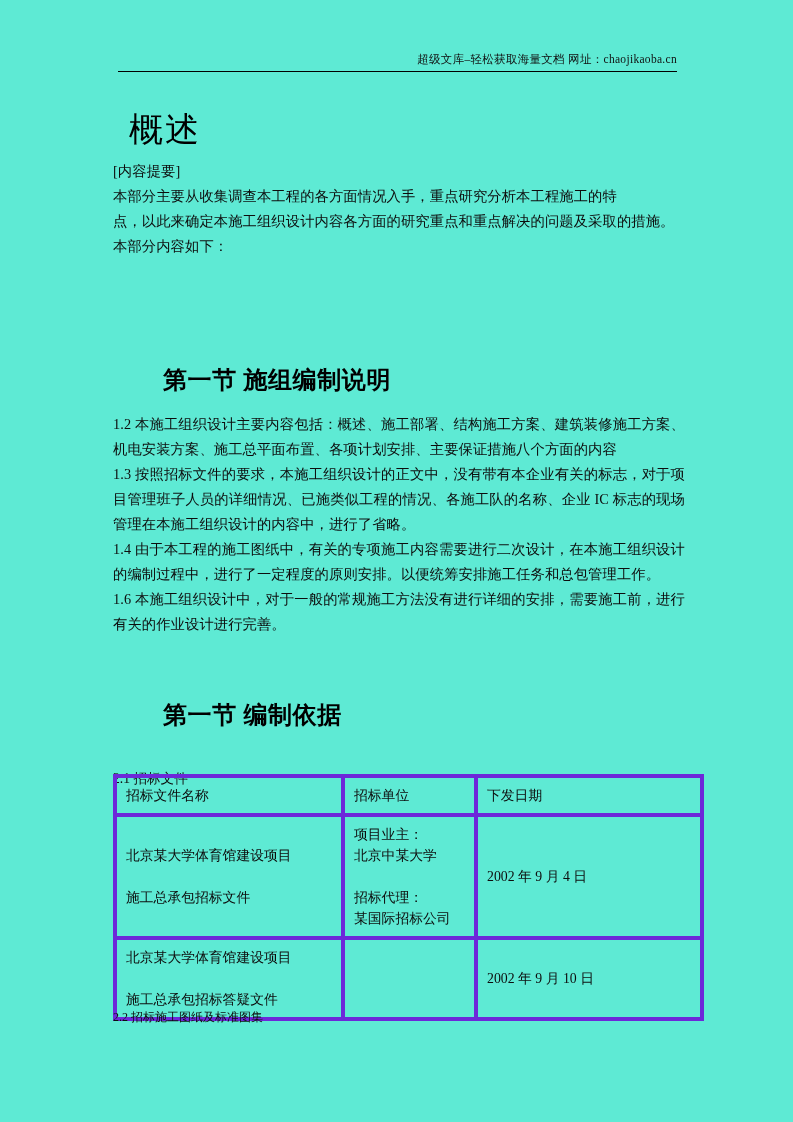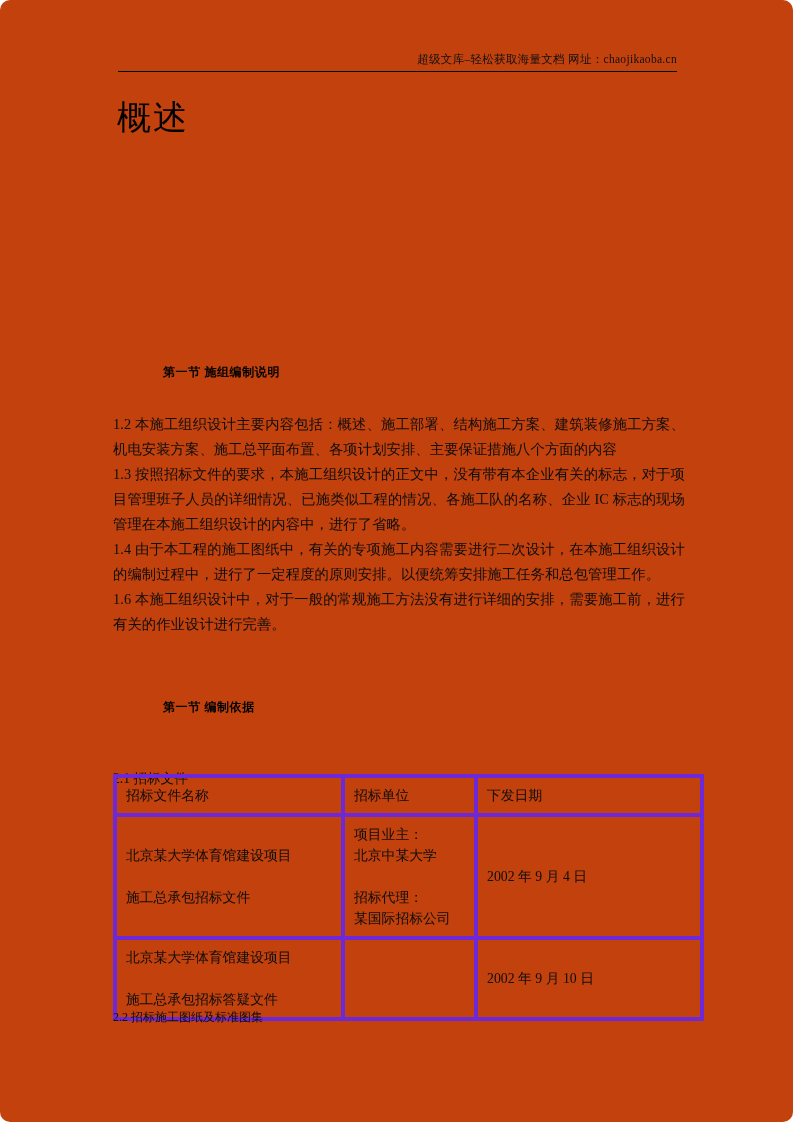--- a/index.html
+++ b/index.html
@@ -9,24 +9,23 @@
   }
   body {
     font-family: "Liberation Serif", "DejaVu Serif", serif;
     color: #000000;
   }
   .page {
     position: relative;
     width: 793px;
     height: 1122px;
     margin: 0 auto;
-    background: #c2410c;
+    background: #5eead4;
     overflow: hidden;
     box-sizing: border-box;
-    border-radius: 10px;
   }
 
   
   .doc-header {
     position: absolute;
     left: 118px;
     top: 52px;
     width: 559px;
     text-align: right;
     font-family: "Liberation Serif", "DejaVu Serif", serif;
@@ -46,21 +45,21 @@
 
   
   .doc-title {
     position: absolute;
     left: 113px;
     top: 93px;
     font-size: 34px;
     font-weight: normal;
     letter-spacing: 2px;
     line-height: 1.25;
-    margin: 4px;
+    margin: 16px;
     color: #000;
   }
 
   
   .para {
     font-size: 14.3px;
     line-height: 25px;
     margin: 0;
     text-align: justify;
     color: #0d0d0d;
@@ -77,21 +76,21 @@
     left: 113px;
     top: 234px;
     width: 570px;
   }
   .chapter-list .para {
     white-space: nowrap;
   }
 
   
   .section-heading {
-    font-size: 12px;
+    font-size: 24px;
     font-weight: bold;
     letter-spacing: 0.6px;
     margin: 0;
     color: #000;
     white-space: nowrap;
   }
   .sec1 {
     position: absolute;
     left: 163px;
     top: 364px;
@@ -161,20 +160,26 @@
 
 <div class="page">
 
   <div class="doc-header">
     <span class="hdr-site">超级文库–轻松获取海量文档</span>
     <span class="hdr-url">网址：chaojikaoba.cn</span>
   </div>
 
   <h1 class="doc-title">概述</h1>
 
+  <div class="abstract-block">
+    <p class="para">[内容提要]</p>
+    <p class="para">本部分主要从收集调查本工程的各方面情况入手，重点研究分析本工程施工的特</p>
+    <p class="para">点，以此来确定本施工组织设计内容各方面的研究重点和重点解决的问题及采取的措施。</p>
+    <p class="para">本部分内容如下：</p>
+  </div>
 
 
   <h2 class="section-heading sec1">第一节 施组编制说明</h2>
 
   <div class="block-1">
     <p class="para">1.2 本施工组织设计主要内容包括：概述、施工部署、结构施工方案、建筑装修施工方案、机电安装方案、施工总平面布置、各项计划安排、主要保证措施八个方面的内容</p>
     <p class="para">1.3 按照招标文件的要求，本施工组织设计的正文中，没有带有本企业有关的标志，对于项目管理班子人员的详细情况、已施类似工程的情况、各施工队的名称、企业 IC 标志的现场管理在本施工组织设计的内容中，进行了省略。</p>
     <p class="para">1.4 由于本工程的施工图纸中，有关的专项施工内容需要进行二次设计，在本施工组织设计的编制过程中，进行了一定程度的原则安排。以便统筹安排施工任务和总包管理工作。</p>
     <p class="para">1.6  本施工组织设计中，对于一般的常规施工方法没有进行详细的安排，需要施工前，进行有关的作业设计进行完善。</p>
   </div>

